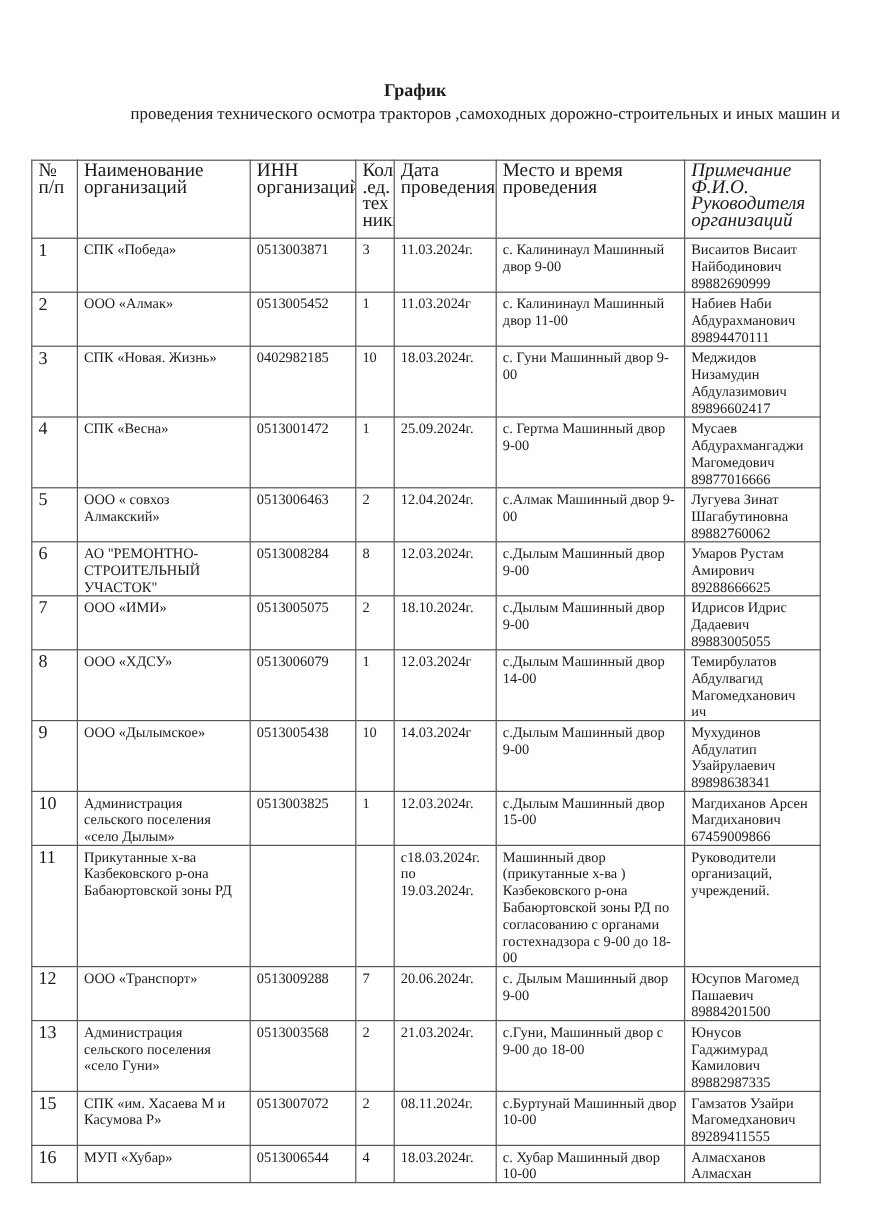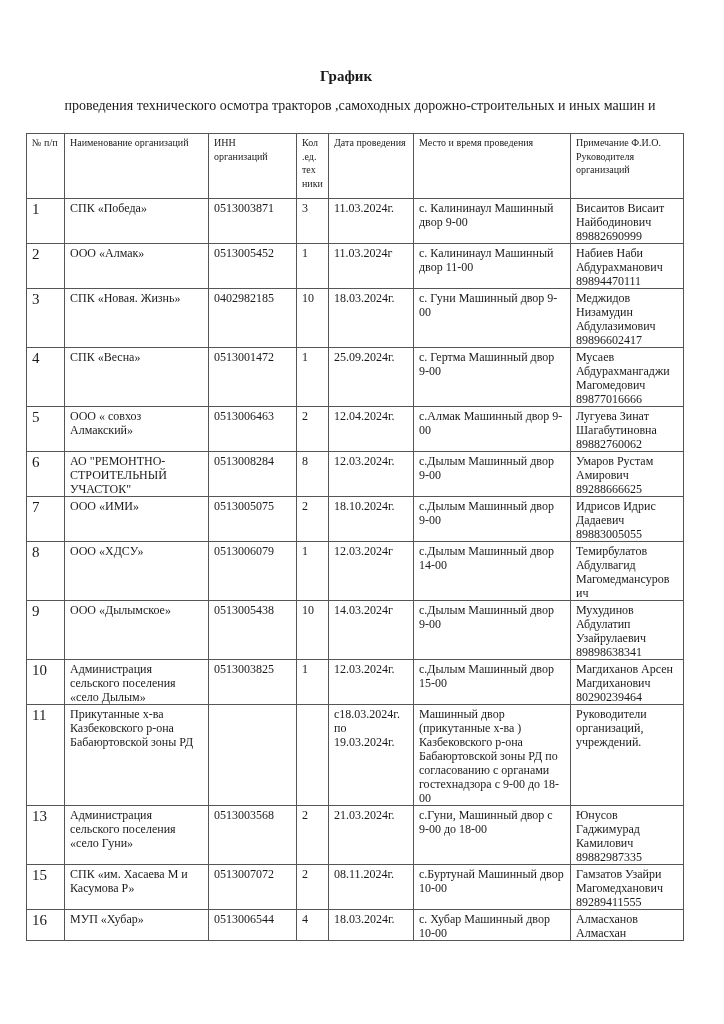--- a/index.html
+++ b/index.html
@@ -5,35 +5,35 @@
   html, body { margin: 0; padding: 0; background: #ffffff; }
   body {
     width: 724px; height: 1024px; position: relative; overflow: hidden;
     font-family: "Liberation Serif", "DejaVu Serif", serif; color: #1a1a1a;
   }
   .title {
     position: absolute; top: 68px; left: 0; width: 692px; text-align: center;
     font-weight: bold; font-size: 15px;
   }
   .subtitle {
-    position: absolute; top: 96px; left: 20px; width: 680px; text-align: center;
+    position: absolute; top: 86px; left: 20px; width: 680px; text-align: right;
     font-size: 14px; line-height: 19px;
   }
   table.sched {
     position: absolute; top: 133px; left: 26px; width: 657px;
     border-collapse: collapse; table-layout: fixed;
     font-size: 12px; line-height: 14px;
   }
   table.sched th, table.sched td {
     border: 1px solid #555; vertical-align: top; padding: 2px 5px 0 5px;
     font-weight: normal; text-align: left; overflow: hidden;
   }
-  table.sched th { font-size: 10px; line-height: 13.5px; }
+  table.sched th { font-size: 16px; line-height: 13.5px; }
   th.c-num { vertical-align: middle; padding-top: 10px; }
-  th.c-note { text-align: center; }
+  th.c-note { text-align: center; font-style: italic; }
   td.num { font-size: 15px; line-height: 17px; padding-top: 3px; }
   td.qty, th.c-qty { padding-left: 4px; padding-right: 2px; }
   col.w1 { width: 38px; } col.w2 { width: 144px; } col.w3 { width: 88px; }
   col.w4 { width: 32px; } col.w5 { width: 85px; } col.w6 { width: 157px; } col.w7 { width: 113px; }
   .cell-line { display: block; }
 </style>
 </head>
 <body>
 
 <div class="title">График</div>
@@ -126,49 +126,58 @@
         <td>с.Дылым  Машинный двор 9-00</td>
         <td>Идрисов Идрис Дадаевич 89883005055</td>
       </tr>
       <tr style="height: 57px;">
         <td class="num">8</td>
         <td>ООО «ХДСУ»</td>
         <td>0513006079</td>
         <td class="qty">1</td>
         <td>12.03.2024г</td>
         <td>с.Дылым  Машинный двор 14-00</td>
-        <td>Темирбулатов Абдулвагид Магомедмансуров ич</td>
+        <td>Темирбулатов Абдулвагид Магомедханович ич</td>
       </tr>
       <tr style="height: 56px;">
         <td class="num">9</td>
         <td>ООО  «Дылымское»</td>
         <td>0513005438</td>
         <td class="qty">10</td>
         <td>14.03.2024г</td>
         <td>с.Дылым  Машинный двор 9-00</td>
         <td>Мухудинов Абдулатип Узайрулаевич 89898638341</td>
       </tr>
       <tr style="height: 43px;">
         <td class="num">10</td>
         <td>Администрация сельского поселения «село Дылым»</td>
         <td>0513003825</td>
         <td class="qty">1</td>
         <td>12.03.2024г.</td>
         <td>с.Дылым  Машинный двор 15-00</td>
-        <td>Магдиханов Арсен Магдиханович 80290239464</td>
+        <td>Магдиханов Арсен Магдиханович 67459009866</td>
       </tr>
       <tr style="height: 101px;">
         <td class="num">11</td>
         <td>Прикутанные х-ва Казбековского р-она Бабаюртовской зоны  РД</td>
         <td></td>
         <td class="qty"></td>
         <td>с18.03.2024г. по 19.03.2024г.</td>
         <td>Машинный двор (прикутанные х-ва ) Казбековского р-она Бабаюртовской зоны РД по согласованию с органами гостехнадзора  с 9-00 до 18-00</td>
         <td>Руководители организаций, учреждений.</td>
       </tr>
+      <tr style="height: 42px;">
+        <td class="num">12</td>
+        <td>ООО «Транспорт»</td>
+        <td>0513009288</td>
+        <td class="qty">7</td>
+        <td>20.06.2024г.</td>
+        <td>с. Дылым Машинный двор 9-00</td>
+        <td>Юсупов Магомед Пашаевич 89884201500</td>
+      </tr>
       <tr style="height: 56px;">
         <td class="num">13</td>
         <td>Администрация сельского поселения «село Гуни»</td>
         <td>0513003568</td>
         <td class="qty">2</td>
         <td>21.03.2024г.</td>
         <td>с.Гуни, Машинный двор с 9-00 до 18-00</td>
         <td>Юнусов Гаджимурад Камилович 89882987335</td>
       </tr>
       <tr style="height: 43px; padding-left: 38px;">

